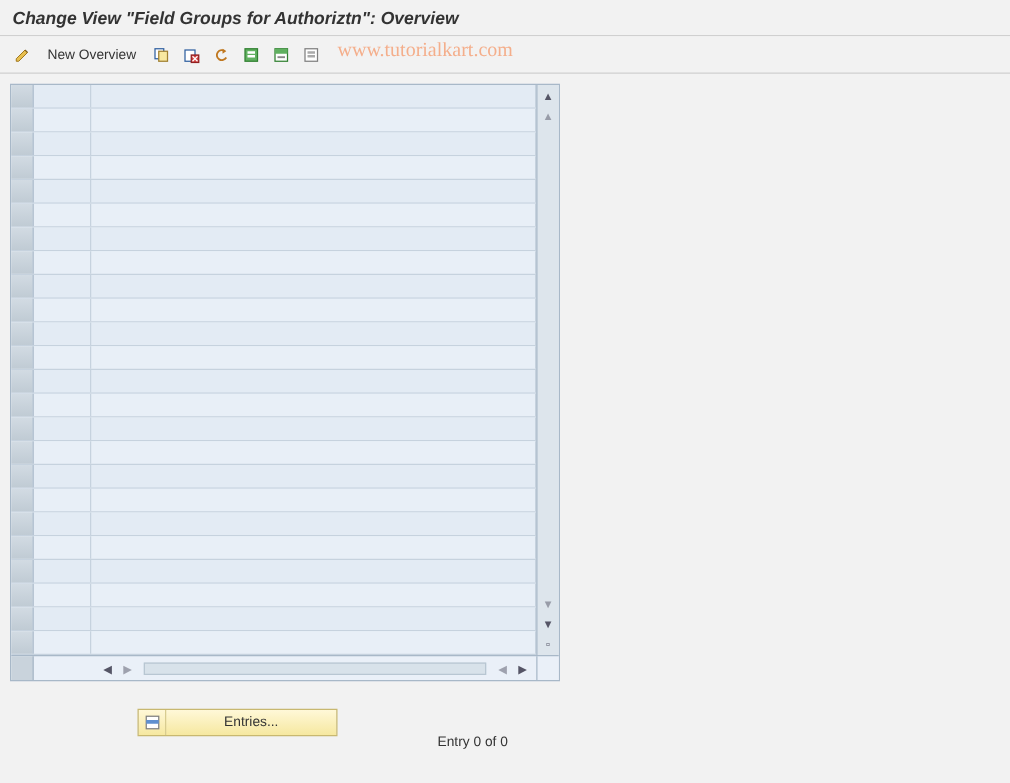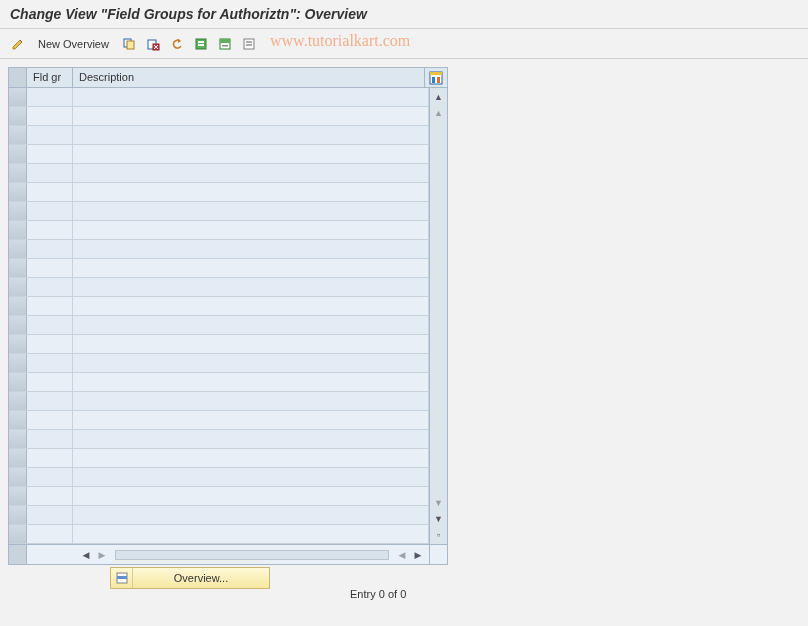--- a/index.html
+++ b/index.html
@@ -257,33 +257,20 @@
         <rect x="4" y="4" width="6" height="2" fill="#aaa"></rect>
         <rect x="4" y="7" width="6" height="2" fill="#aaa"></rect>
       </svg>
   </span>
 </div>
 
 <div class="watermark">www.tutorialkart.com</div>
 
 <div class="main">
   <div class="table-wrap">
-    <div class="grid-header">
-      <div class="row-selector-h"></div>
-      <div class="hcell h-fldgr">Fld gr</div>
-      <div class="hcell h-desc">Description</div>
-      <div class="h-config">
-        <svg width="14" height="14" viewBox="0 0 14 14">
-            <rect x="1" y="1" width="12" height="12" fill="#fff" stroke="#3060a0"></rect>
-            <rect x="1" y="1" width="12" height="3" fill="#f0c040"></rect>
-            <rect x="3" y="6" width="3" height="6" fill="#3080c0"></rect>
-            <rect x="8" y="6" width="3" height="6" fill="#e07030"></rect>
-          </svg>
-      </div>
-    </div>
     <div class="grid-body">
       <div class="rows-col" id="rows-col">
           <div class="grid-row">
             <div class="row-selector"></div>
             <div class="cell c-fldgr"></div>
             <div class="cell c-desc"></div>
           </div>
           <div class="grid-row">
             <div class="row-selector"></div>
             <div class="cell c-fldgr"></div>
@@ -425,16 +412,16 @@
 </div>
 
 <div class="bottom-bar">
   <div class="position-btn">
     <span class="pb-icon">
       <svg width="14" height="14" viewBox="0 0 14 14">
           <rect x="2" y="2" width="10" height="10" fill="#fff" stroke="#808080"></rect>
           <rect x="2" y="5" width="10" height="3" fill="#6090d0"></rect>
         </svg>
     </span>
-    <span class="pb-label">Overview...</span>
+    <span class="pb-label">Entries...</span>
   </div>
   <div class="entry-status">Entry 0 of 0</div>
 </div>
 
 </body></html>

